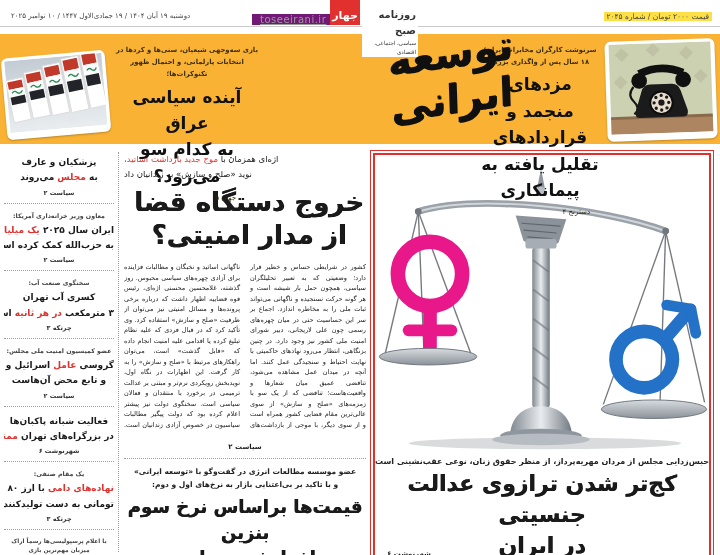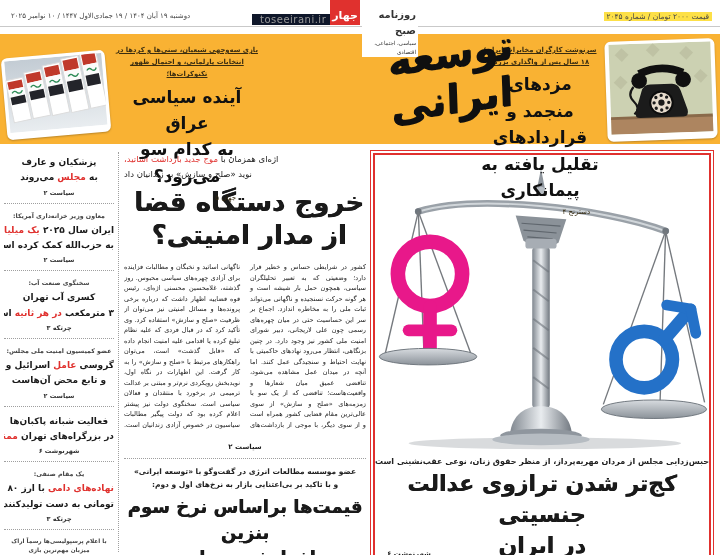--- a/index.html
+++ b/index.html
@@ -3,39 +3,39 @@
 <meta charset="utf-8">
 <style>
   html,body{margin:0;padding:0;background:#fff;}
   #page{position:relative;width:720px;height:555px;background:#fff;overflow:hidden;
         font-family:"DejaVu Sans",sans-serif;direction:rtl;color:#1a1a1a;}
   .red{color:#e0312e;}
   
   .hairline{position:absolute;top:26px;left:0;width:720px;border-top:1px solid #c9c9c9;z-index:1;}
   .price{position:absolute;top:12px;right:8px;font-size:7.5px;color:#444;background:#fde047;padding:0 3px;z-index:2;}
   .dateline{position:absolute;top:12px;left:8px;font-size:7px;color:#444;background:#fff;padding:0 3px;z-index:2;}
-  .website{position:absolute;top:14px;left:252px;font-size:10px;color:#9a9a9a;background:#0f172a;
-           padding:0 8px;direction:ltr;letter-spacing:.5px;z-index:2;}
+  .website{position:absolute;top:14px;left:252px;font-size:10px;color:#9a9a9a;background:#701a75;
+           padding:0 8px;direction:ltr;letter-spacing:.5px;z-index:2;text-decoration:underline;}
   .publogo{position:absolute;top:-7px;left:330px;width:30px;height:32px;background:#e0312e;color:#fff;
            font-weight:bold;font-size:11px;display:flex;align-items:flex-end;justify-content:center;
            padding-bottom:3px;z-index:3;box-sizing:border-box;}
   .subtitle{position:absolute;top:7px;left:362px;width:52px;font-size:5.5px;color:#333;line-height:1.6;
             text-align:right;background:#fff;padding:0 2px;z-index:3;}
   .subtitle b{font-size:10px;}
   .nameplate{position:absolute;top:30px;left:336px;width:230px;text-align:center;font-size:40px;
              font-weight:900;color:#101010;transform:rotate(-8deg) skewX(-6deg);z-index:4;
              letter-spacing:-1px;text-shadow:1px 1px 0 #101010;}
   
   .band{position:absolute;top:34px;left:0;width:720px;height:110px;background:#f9b233;z-index:0;}
   .bandstory{position:absolute;top:40px;display:flex;gap:6px;align-items:flex-start;z-index:2;}
   .bs-right{right:4px;width:236px;}
   .bs-left{left:4px;width:256px;}
   .photoframe{background:#fff;border-radius:6px;padding:3px;box-shadow:0 1px 2px rgba(0,0,0,.25);flex:none;}
   .bs-text{flex:1;text-align:center;padding-top:4px;}
-  .bs-kicker{font-size:6.8px;font-weight:bold;color:#3a2d10;line-height:1.8;text-decoration:underline;}
+  .bs-kicker{font-size:6.8px;font-weight:bold;color:#3a2d10;line-height:1.8;}
   .bs-head{font-size:17px;font-weight:900;color:#111;line-height:1.55;margin-top:3px;}
   .bs-tag{font-size:7px;font-weight:normal;color:#33270c;margin-top:5px;text-align:right;padding-right:10px;}
   
   .sidebar{position:absolute;left:0;top:148px;width:118px;padding:0 4px;box-sizing:border-box;}
   .sb-item{padding:7px 0 6px;border-bottom:1px dotted #9f9f9f;text-align:center;overflow:hidden;}
   .sb-item:last-child{border-bottom:none;}
   .sb-kicker{font-size:6.3px;color:#444;font-weight:bold;line-height:1.6;margin-bottom:2px;}
   .sb-head{font-size:9px;font-weight:900;line-height:1.7;white-space:nowrap;}
   .sb-tag{font-size:6.5px;font-weight:bold;color:#333;margin-top:3px;}
   .vdivider{position:absolute;left:118px;top:152px;height:400px;border-left:1px dotted #9f9f9f;}

